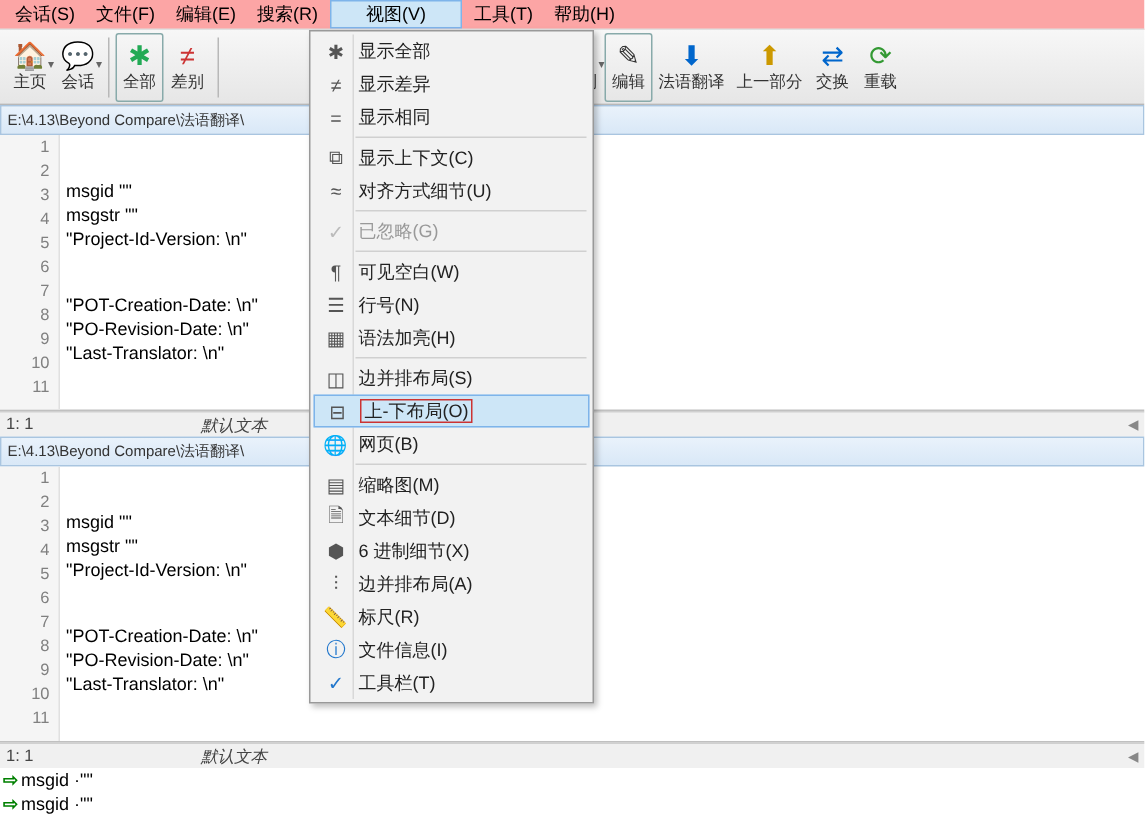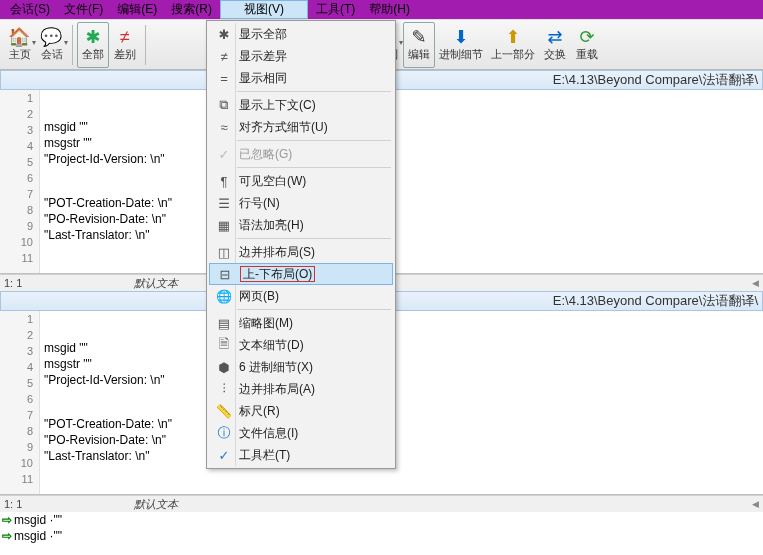--- a/index.html
+++ b/index.html
@@ -1,29 +1,29 @@
 <!DOCTYPE html>
 <html><head>
 <meta charset="utf-8">
 <style>
 * { margin: 0; padding: 0; box-sizing: border-box; font-family: "Microsoft YaHei", "SimSun", Arial, sans-serif; }
 body { width: 763px; height: 555px; background: #fff; overflow: hidden; font-size: 12px; }
 
-.menubar { height: 20px; background: #a21caf; border-bottom: 1px solid #e0e0e0; padding: 2px 4px; display:flex; align-items:center; gap:2px; }
+.menubar { height: 20px; background: #fca5a5; border-bottom: 1px solid #e0e0e0; padding: 2px 4px; display:flex; align-items:center; gap:2px; }
 .menubar span { padding: 0 6px; cursor: default; }
 .menubar .active { background: #cde6f7; border: 1px solid #7eb4ea; padding: 0 23px; }
 
 .toolbar { height: 50px; background: linear-gradient(#f7f7f7,#e6e6e6); border-bottom: 1px solid #b8b8b8; display:flex; align-items:center; padding: 0 4px; position: relative; }
 .tool { display:flex; flex-direction:column; align-items:center; justify-content:center; min-width: 32px; height: 46px; padding: 0 4px; font-size: 11px; color:#333; position:relative; }
 .tool .ico { width: 20px; height: 20px; display:flex;align-items:center;justify-content:center; font-size:18px; }
 .sep { width:1px; height:40px; background:#b8b8b8; margin: 0 4px; }
 .dropdown-arrow{ font-size:8px; color:#666; position:absolute; right:0; top:16px;}
 .ruleframe{border:1px solid #8aa; border-radius:2px; padding:1px 2px;}
 
-.pathbar { height: 20px; background: linear-gradient(#e9f2fb,#d9e8f7); border: 1px solid #a9c5e0; padding: 0 4px; display:flex; align-items:center; font-size:13px; color:#333;justify-content:flex-end; }
+.pathbar { height: 20px; background: linear-gradient(#e9f2fb,#d9e8f7); border: 1px solid #a9c5e0; padding: 0 4px; display:flex; align-items:center; font-size:10px; color:#333; }
 
 .code-area{ position:relative; height:184px; overflow:hidden; display:flex; border-bottom:1px solid #c0c0c0;}
 .gutter{ width:40px; background:#f5f5f5; border-right:1px solid #e0e0e0; text-align:right; color:#808080; font-size:11px; padding-top:2px; font-family: Consolas, monospace;}
 .gutter div{ height:16px; padding-right:6px;}
 .codecol{ flex:1; font-family: Consolas, "Courier New", monospace; font-size:12px; padding-top:2px; white-space:pre; color:#000;}
 .codecol div{ height:16px; padding-left:4px; }
 
 .statusbar{ height: 17px; background:#f0f0f0; border-top:1px solid #d0d0d0; display:flex; align-items:center; font-size:11px; color:#444; padding: 0 4px;}
 .statusbar .pos{ width:120px;}
 .statusbar .enc{ flex:1; text-align:left; padding-left:10px;font-style:italic;}
@@ -87,21 +87,21 @@
     <div class="ico">📋</div>
     <div>复制</div>
       <span class="dropdown-arrow">▾</span>
   </div>
   <div class="tool ruleframe">
     <div class="ico">✎</div>
     <div>编辑</div>
   </div>
   <div class="tool">
     <div class="ico" style="color:#06c">⬇</div>
-    <div>进制细节</div>
+    <div>法语翻译</div>
   </div>
   <div class="tool">
     <div class="ico" style="color:#c90">⬆</div>
     <div>上一部分</div>
   </div>
   <div class="tool">
     <div class="ico" style="color:#06c">⇄</div>
     <div>交换</div>
   </div>
   <div class="tool">

